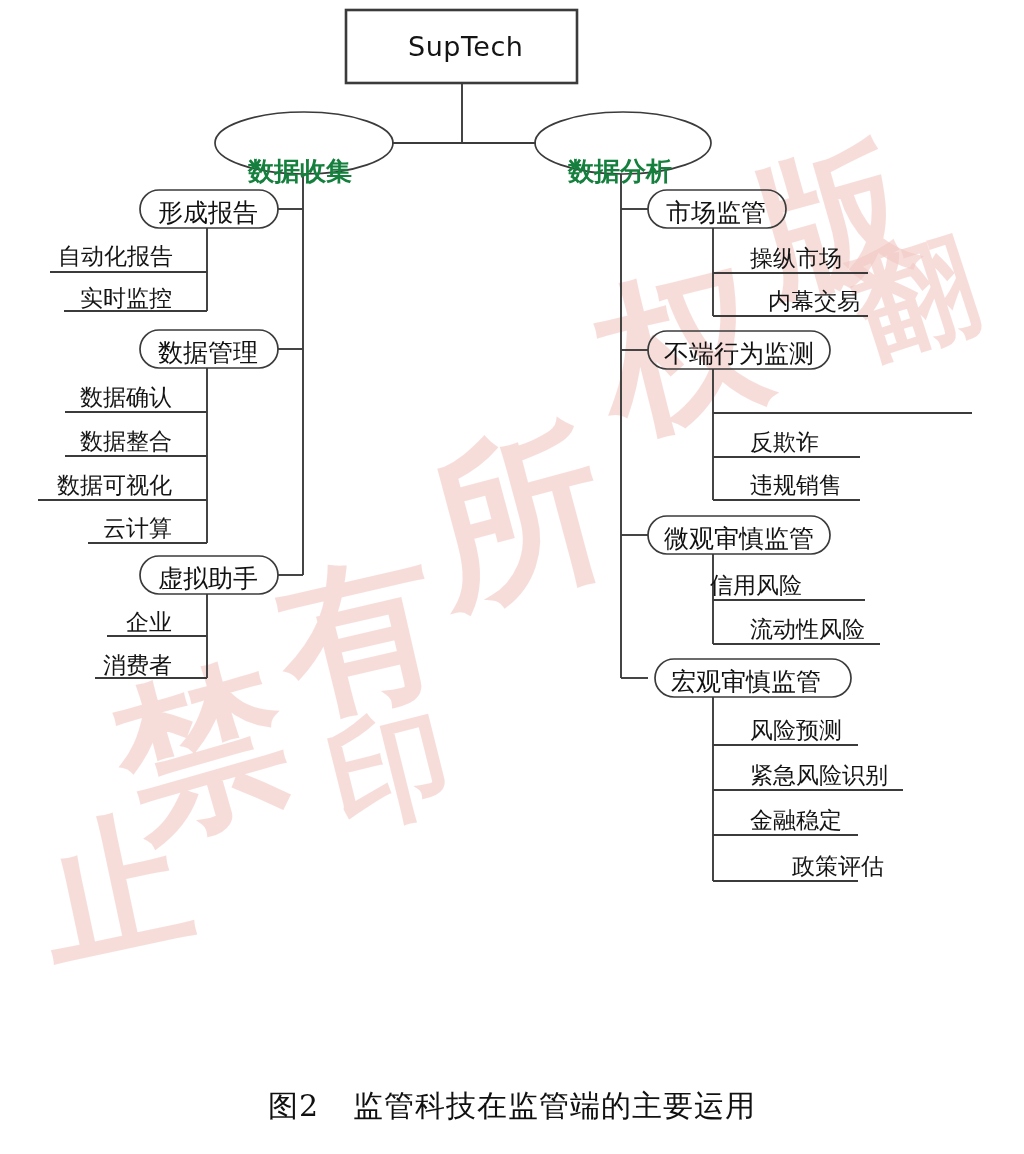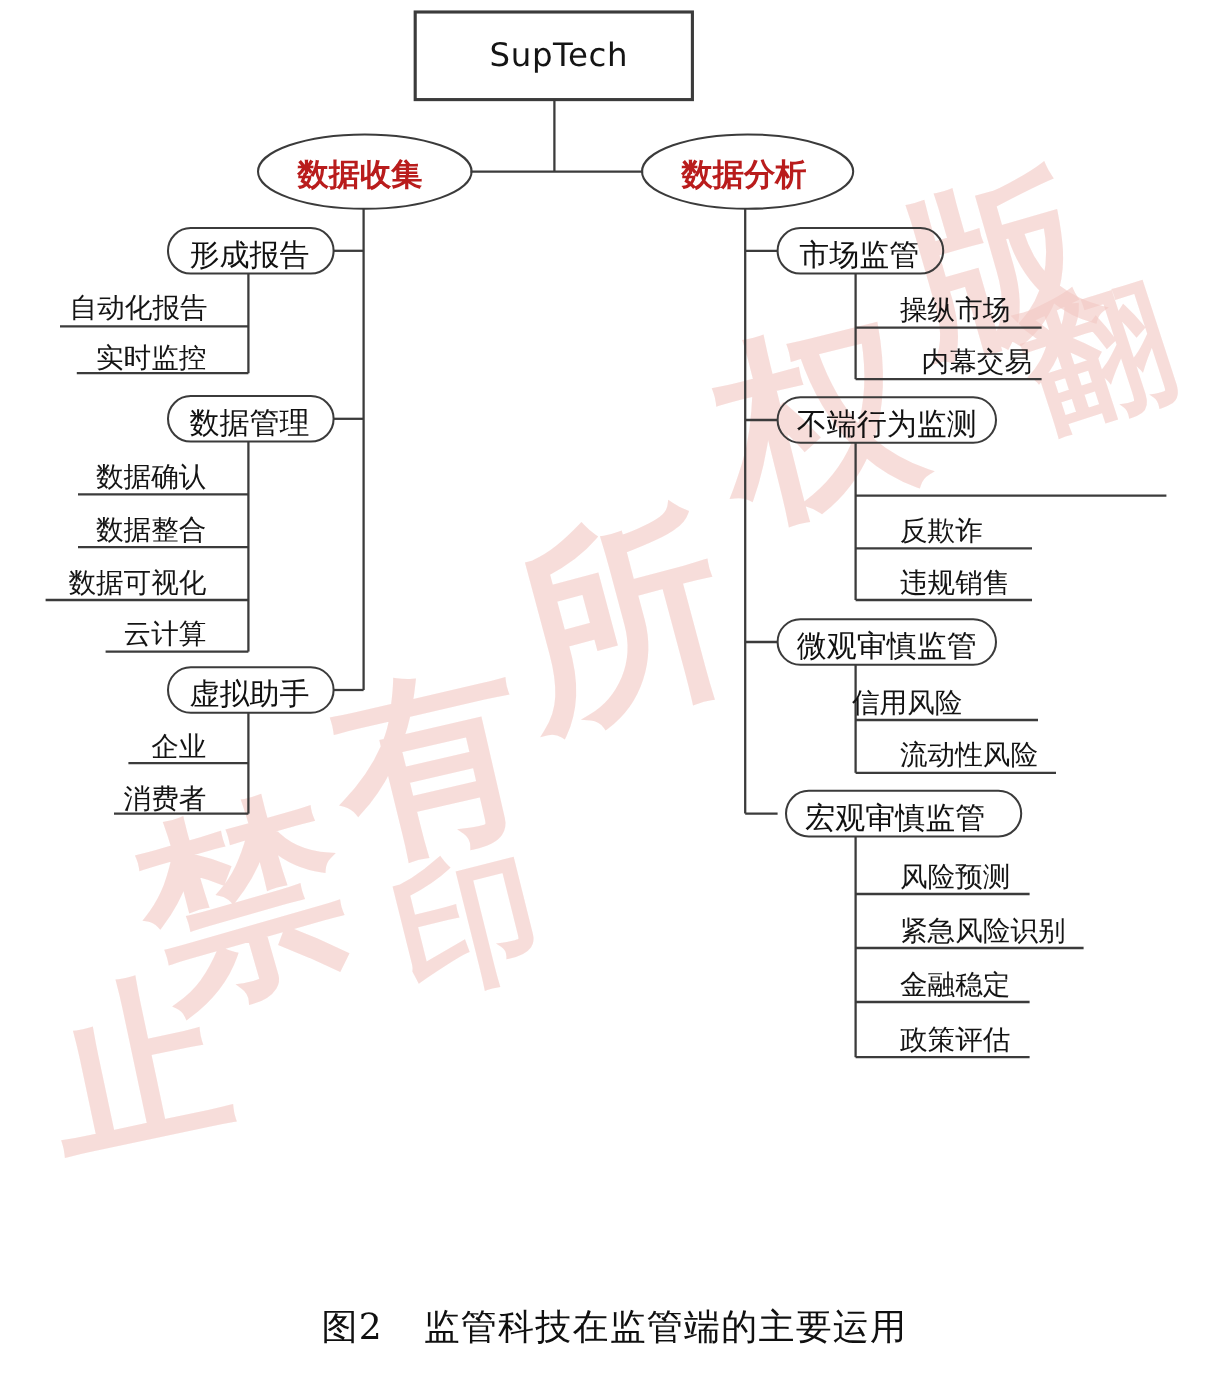--- a/index.html
+++ b/index.html
@@ -65,21 +65,22 @@
   .root-label {
     font-family: "DejaVu Sans", "Liberation Sans", sans-serif;
     font-size: 27px;
     color: #141414;
     letter-spacing: .5px;
   }
   .l1-label {
     font-family: "DejaVu Serif", "Liberation Serif", serif;
     font-size: 26px;
     font-weight: 700;
-    color: #b91c1c;
+    color: #15803d;
+    margin-top: 26px;
   }
   .l2-label {
     font-family: "DejaVu Serif", "Liberation Serif", serif;
     font-size: 25px;
     color: #111111;
     text-align: center;
   }
   .leaf-label {
     font-family: "DejaVu Serif", "Liberation Serif", serif;
     font-size: 23px;
@@ -231,19 +232,19 @@
 
     <div class="leaf-label" style="left:750px; top:427px;">反欺诈</div>
     <div class="leaf-label" style="left:750px; top:470px;">违规销售</div>
 
     <div class="leaf-label" style="left:710px; top:570px;">信用风险</div>
     <div class="leaf-label" style="left:750px; top:614px;">流动性风险</div>
 
     <div class="leaf-label" style="left:750px; top:715px;">风险预测</div>
     <div class="leaf-label" style="left:750px; top:760px;">紧急风险识别</div>
     <div class="leaf-label" style="left:750px; top:805px;">金融稳定</div>
-    <div class="leaf-label" style="left:750px; top:851px;">政策评估</div>
+    <div class="leaf-label" style="left:792px; top:851px;">政策评估</div>
   </div>
 
 
   <div id="caption"><span>图2</span><span class="gap"></span><span>监管科技在监管端的主要运用</span></div>
 
 </div>
 
 </body></html>

